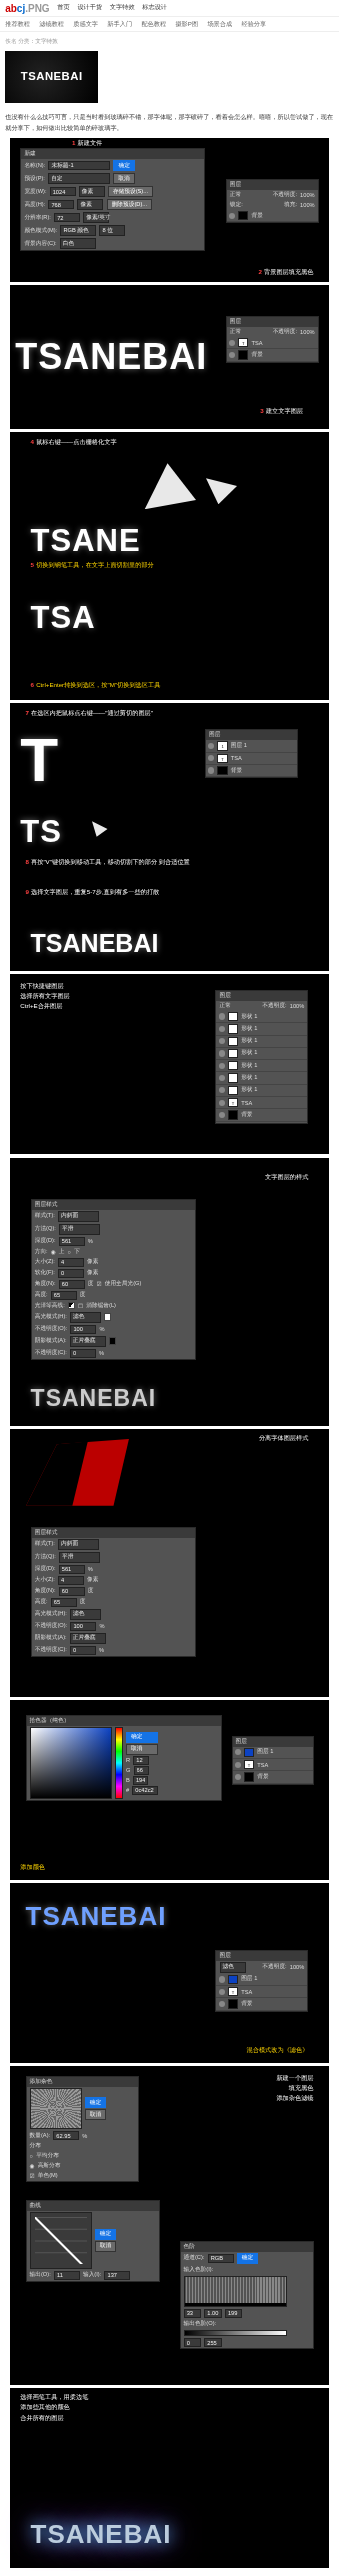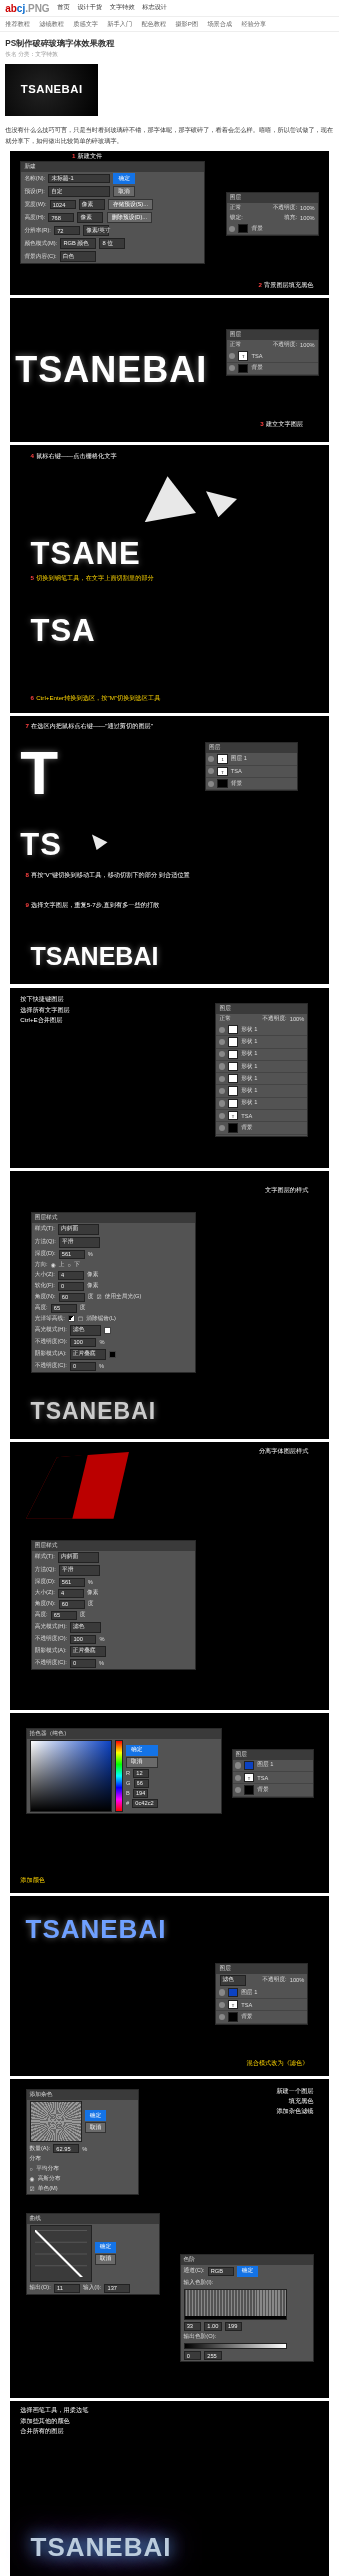--- a/index.html
+++ b/index.html
@@ -97,21 +97,20 @@
   <span>滤镜教程</span>
   <span>质感文字</span>
   <span>新手入门</span>
   <span>配色教程</span>
   <span>摄影P图</span>
   <span>场景合成</span>
   <span>经验分享</span>
 </div>
 
 <div class="title-block">
-  <h1>PS制作破碎玻璃字体效果教程</h1>
   <div class="meta">佚名  分类：文字特效</div>
 </div>
 
 <div class="hero">
   <div class="hero-inner">
     <span class="hero-text">TSANEBAI</span>
   </div>
 </div>
 
 <p class="intro">也没有什么么技巧可言，只是当时看到玻璃碎不错，那字体呢，那字破碎了，看着会怎么样。嘻嘻，所以尝试做了，现在就分享下，如何做出比较简单的碎玻璃字。</p>

